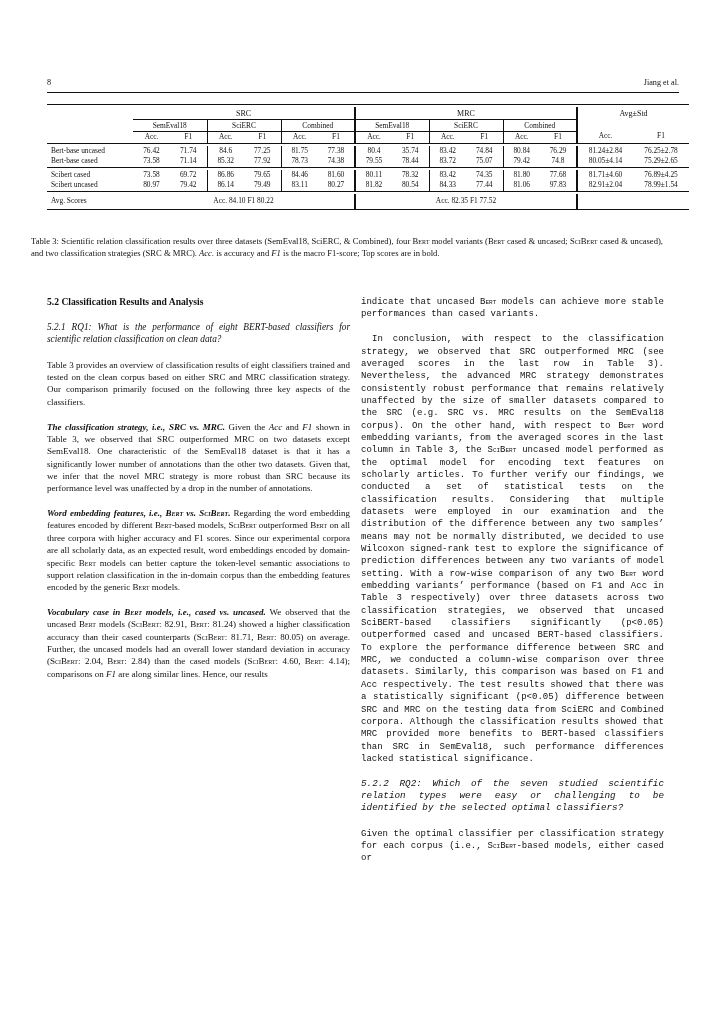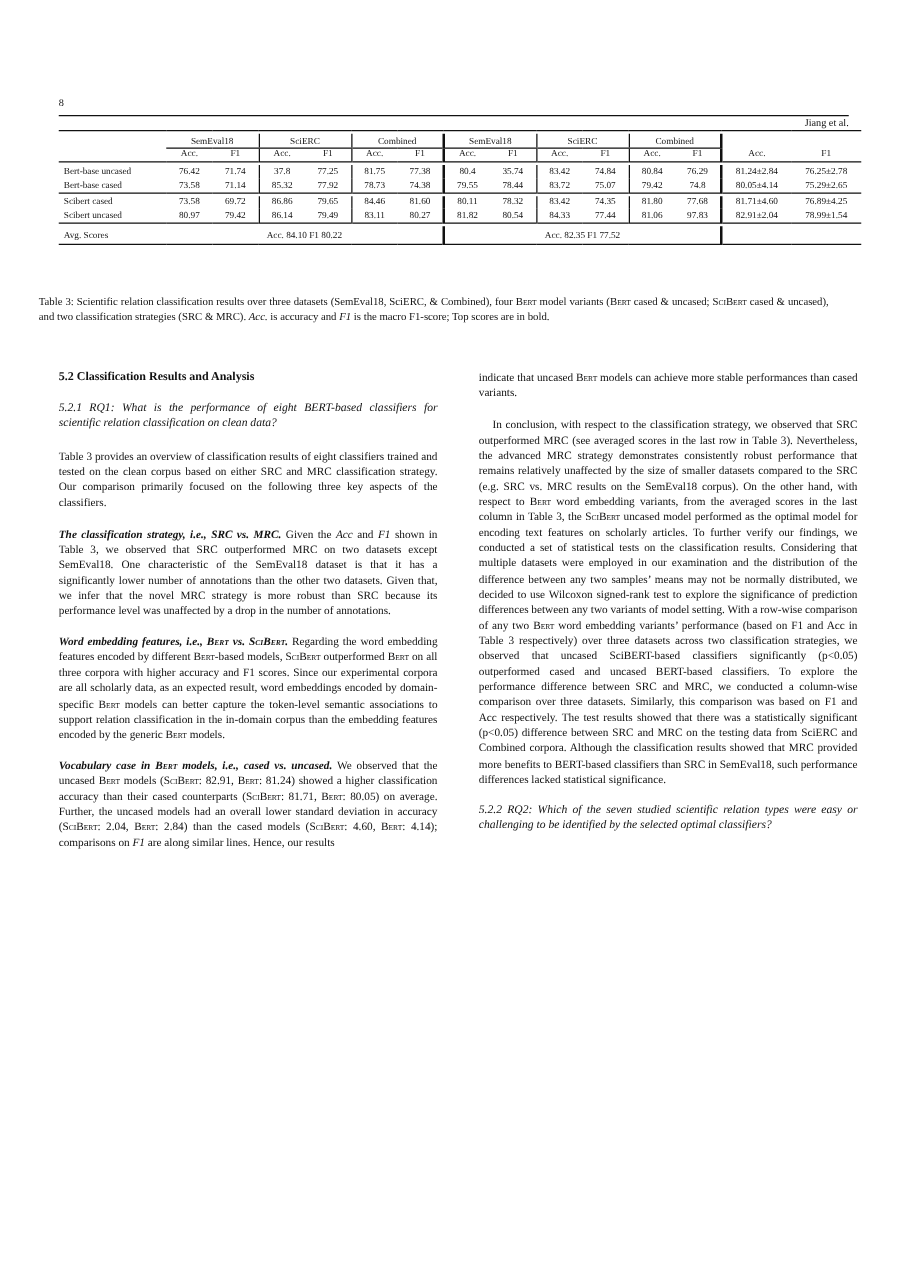--- a/index.html
+++ b/index.html
@@ -33,21 +33,21 @@
     line-height: 10px;
   }
   .runhead .folio {
     position: absolute;
     left: 0;
     top: 0;
   }
   .runhead .authors {
     position: absolute;
     right: 0;
-    top: 16px;
+    top: 0;
     text-align: center;
   }
   .runhead-rule {
     position: absolute;
     left: 47px;
     top: 92px;
     width: 632px;
     height: 1px;
     background: #111;
   }
@@ -126,21 +126,21 @@
   
   .col {
     position: absolute;
     top: 296px;
     width: 303px;
     font-size: 9px;
     line-height: 12.35px;
     text-align: justify;
   }
   .col-left  { left: 47px; }
-  .col-right { left: 383px; }
+  .col-right { left: 361px; font-family: Liberation Mono, monospace; }
 
   h2.sec {
     font-size: 9.6px;
     font-weight: bold;
     margin: 0 0 13px 0;
     line-height: 12px;
   }
   h3.subsec {
     font-size: 9.3px;
     font-weight: normal;
@@ -192,20 +192,26 @@
           <col style="width:37px">
         <col style="width:56px">
           <col style="width:56px">
       </colgroup>
 
       <tbody>
           <tr class="rule-top">
         <td colspan="15"></td>
       </tr>
 
+      <tr>
+        <td></td>
+        <td class="hdr-group hdr-group-ul" colspan="6">SRC</td>
+        <td class="hdr-group hdr-group-ul vdbl-l" colspan="6">MRC</td>
+        <td class="hdr-group vdbl-l" colspan="2">Avg±Std</td>
+      </tr>
 
       <tr>
         <td></td>
         <td class="hdr-ds hdr-ds-ul" colspan="2">SemEval18</td>
         <td class="hdr-ds hdr-ds-ul vsep-l" colspan="2">SciERC</td>
         <td class="hdr-ds hdr-ds-ul vsep-l" colspan="2">Combined</td>
         <td class="hdr-ds hdr-ds-ul vdbl-l" colspan="2">SemEval18</td>
         <td class="hdr-ds hdr-ds-ul vsep-l" colspan="2">SciERC</td>
         <td class="hdr-ds hdr-ds-ul vsep-l" colspan="2">Combined</td>
         <td class="hdr-ds vdbl-l" colspan="2"></td>
@@ -230,21 +236,21 @@
       </tr>
 
       <tr class="rule-mid">
             <td colspan="15"></td>
           </tr>
 
       <tr>
         <td class="rowlabel">Bert-base uncased</td>
         <td class="datacell">76.42</td>
         <td class="datacell">71.74</td>
-        <td class="datacell vsep-l">37.8</td>
+        <td class="datacell vsep-l">84.6</td>
         <td class="datacell">77.25</td>
         <td class="datacell vsep-l">81.75</td>
         <td class="datacell">77.38</td>
         <td class="datacell vdbl-l">80.4</td>
         <td class="datacell">35.74</td>
         <td class="datacell vsep-l">83.42</td>
         <td class="datacell">74.84</td>
         <td class="datacell vsep-l">80.84</td>
         <td class="datacell">76.29</td>
         <td class="datacell vdbl-l">81.24±2.84</td>
@@ -348,16 +354,17 @@
   </div>
 
   <div class="col col-right">
 
     <p class="para tight"><span>indicate that uncased </span><span class="sc">Bert</span><span> models can achieve more stable performances than cased variants.</span></p>
 
     <p class="para indent"><span>In conclusion, with respect to the classification strategy, we observed that SRC outperformed MRC (see averaged scores in the last row in Table 3). Nevertheless, the advanced MRC strategy demonstrates consistently robust performance that remains relatively unaffected by the size of smaller datasets compared to the SRC (e.g. SRC vs. MRC results on the SemEval18 corpus). On the other hand, with respect to </span><span class="sc">Bert</span><span> word embedding variants, from the averaged scores in the last column in Table 3, the </span><span class="sc">SciBert</span><span> uncased model performed as the optimal model for encoding text features on scholarly articles. To further verify our findings, we conducted a set of statistical tests on the classification results. Considering that multiple datasets were employed in our examination and the distribution of the difference between any two samples’ means may not be normally distributed, we decided to use Wilcoxon signed-rank test to explore the significance of prediction differences between any two variants of model setting. With a row-wise comparison of any two </span><span class="sc">Bert</span><span> word embedding variants’ performance (based on F1 and Acc in Table 3 respectively) over three datasets across two classification strategies, we observed that uncased SciBERT-based classifiers significantly (p&lt;0.05) outperformed cased and uncased BERT-based classifiers. To explore the performance difference between SRC and MRC, we conducted a column-wise comparison over three datasets. Similarly, this comparison was based on F1 and Acc respectively. The test results showed that there was a statistically significant (p&lt;0.05) difference between SRC and MRC on the testing data from SciERC and Combined corpora. Although the classification results showed that MRC provided more benefits to BERT-based classifiers than SRC in SemEval18, such performance differences lacked statistical significance.</span></p>
 
     <h3 class="subsec gap-before">5.2.2 RQ2: Which of the seven studied scientific relation types were easy or challenging to be identified by the selected optimal classifiers?</h3>
 
+    <p class="para cont"><span>Given the optimal classifier per classification strategy for each corpus (i.e., </span><span class="sc">SciBert</span><span>-based models, either cased or</span></p>
 
   </div>
 
 </div>
 
 </body></html>

